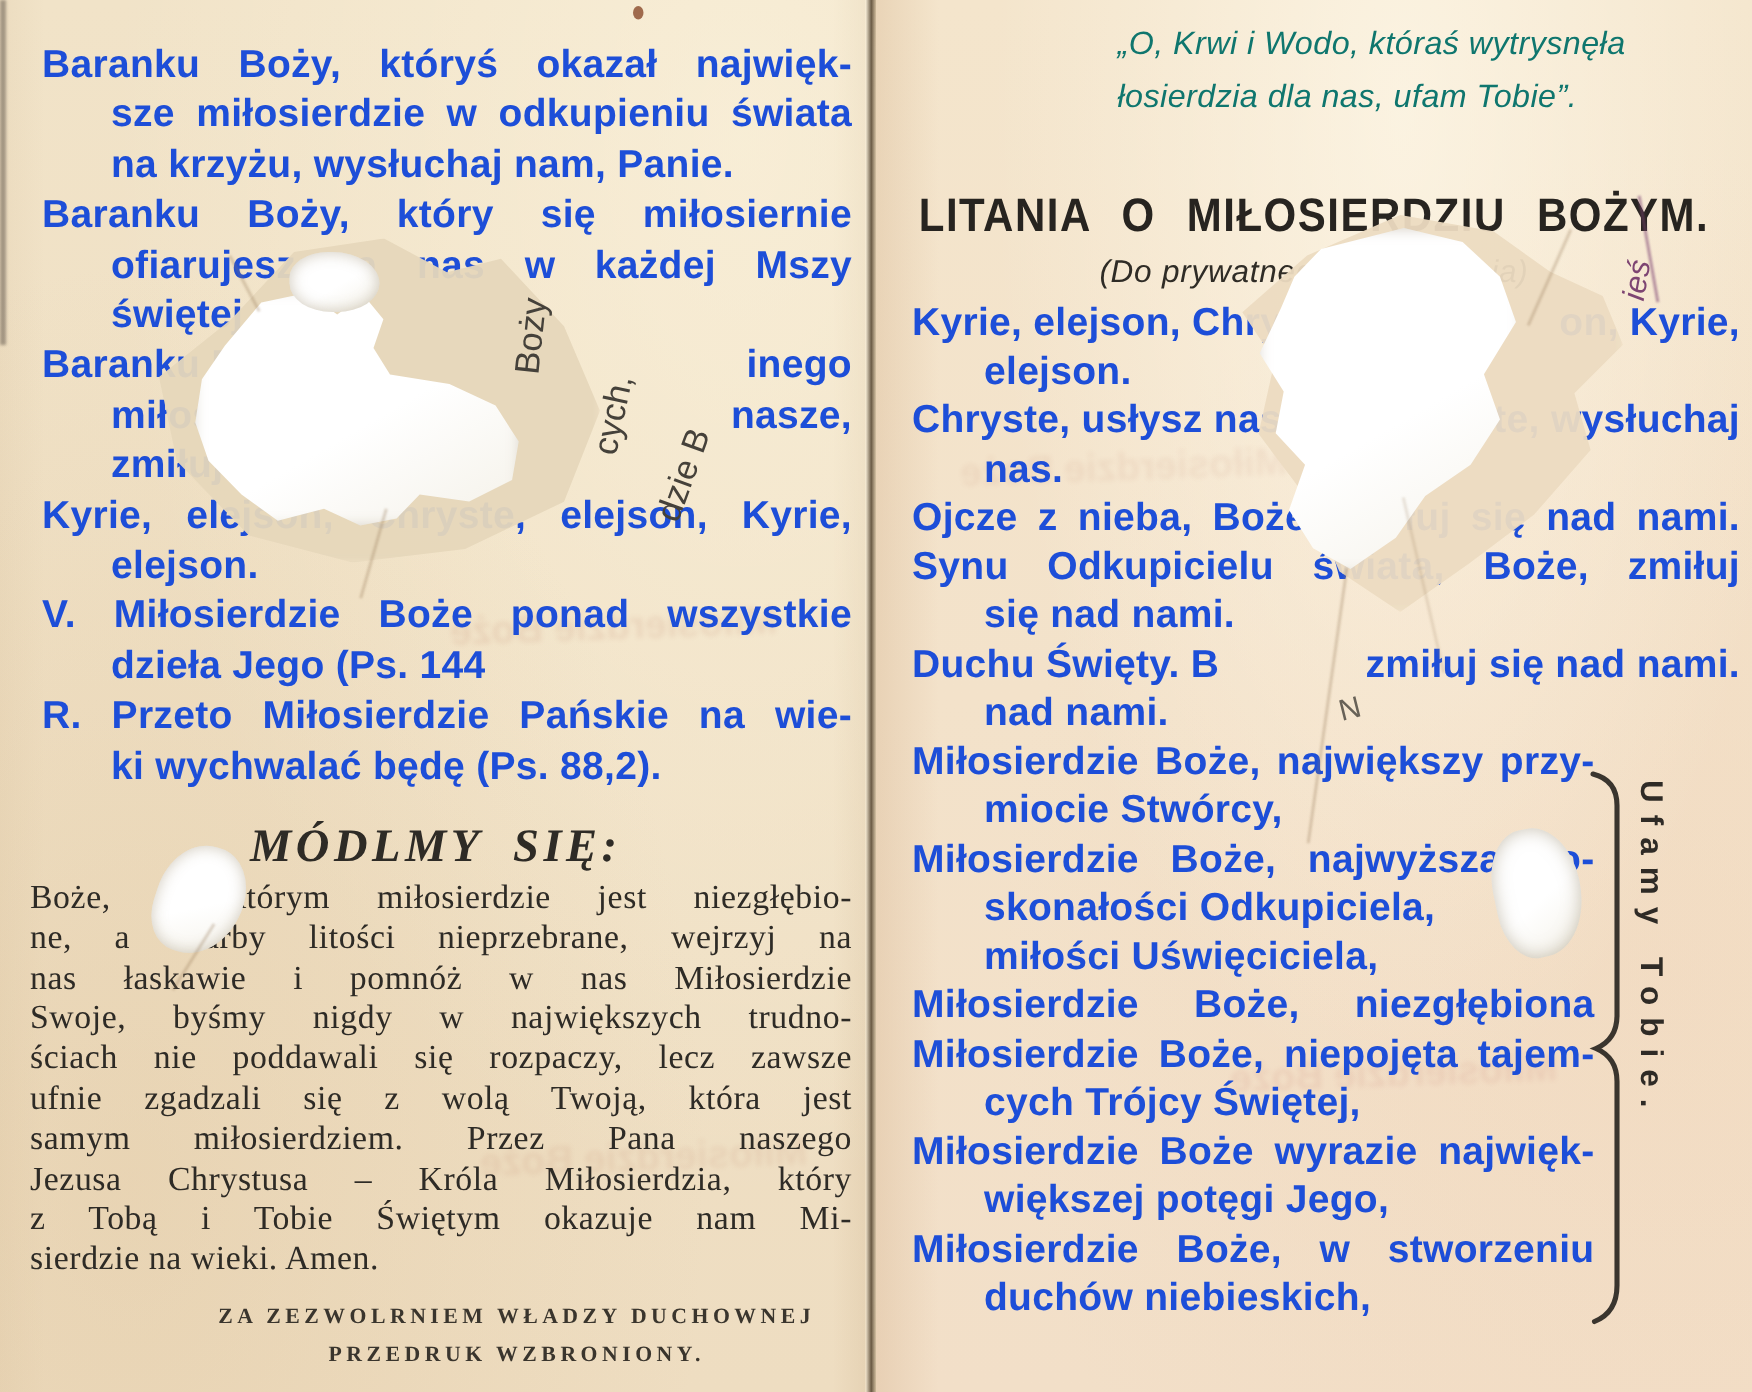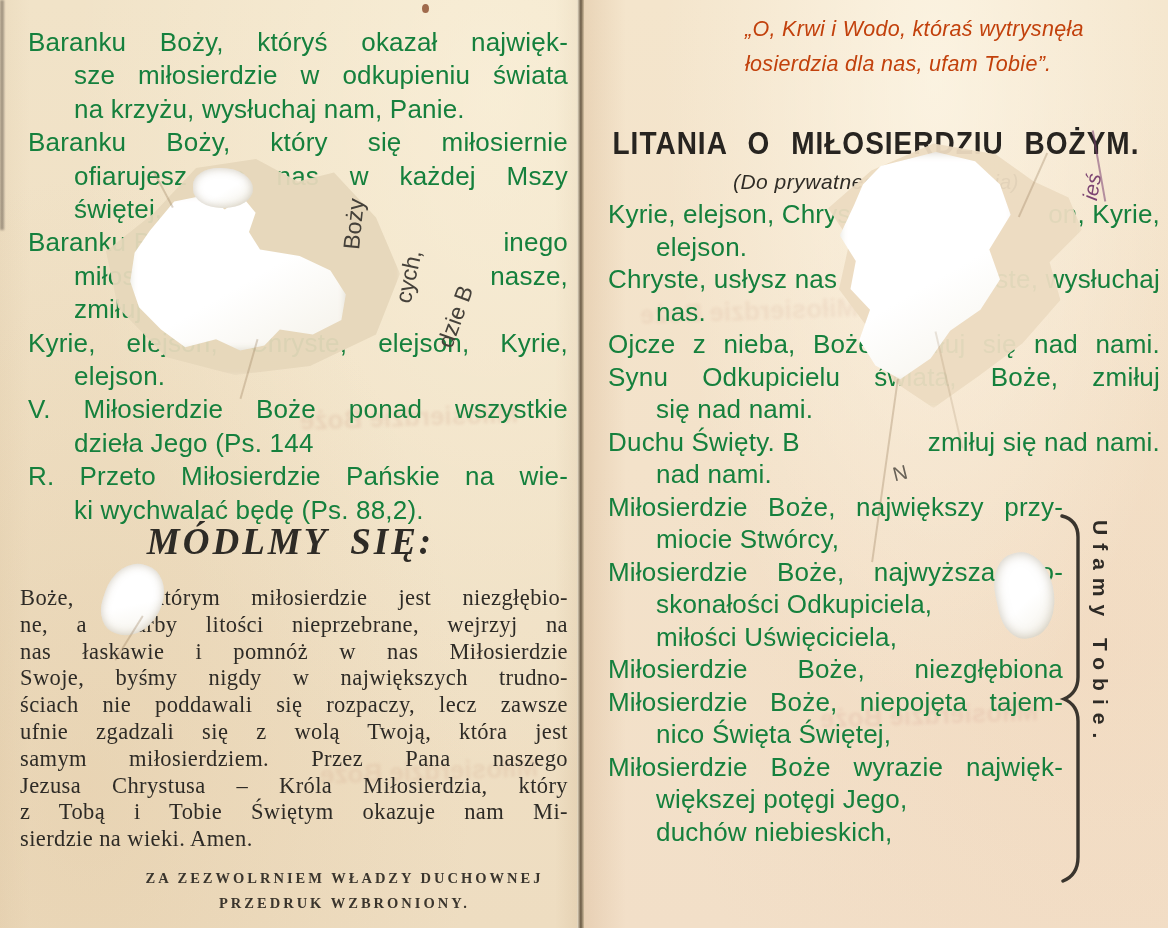--- a/index.html
+++ b/index.html
@@ -19,41 +19,41 @@
            radial-gradient(ellipse at 60% 8%, rgba(255,250,236,.65), transparent 55%),
            radial-gradient(ellipse at 90% 70%, rgba(240,205,175,.25), transparent 60%),
            linear-gradient(90deg, rgba(205,168,128,.28), transparent 42px),
            linear-gradient(180deg,#f4e5cc,#f2dfc8);}
   .fold{position:absolute;left:577px;top:0;width:7px;height:928px;
         background:linear-gradient(90deg, rgba(255,248,230,.55), rgba(74,58,38,.8) 55%, rgba(140,110,70,.25));}
   .edge-sliver{position:absolute;left:0;top:0;width:4px;height:230px;background:#4a4038;opacity:.45;filter:blur(1px);}
   .speck{position:absolute;border-radius:50%;}
 
   
-  .ink{color:#15803d;}
+  .ink{color:#1d4ed8;font-weight:bold;}
   .ln{line-height:33.4px;font-size:26px;letter-spacing:.2px;white-space:nowrap;}
   .ind{padding-left:46px;}
   .j{white-space:normal;text-align:justify;text-align-last:justify;}
   .split{display:flex;justify-content:space-between;white-space:nowrap;}
   
   .lit-left{position:absolute;left:28px;top:26px;width:540px;}
-  .pray-head{position:absolute;left:0;top:520px;width:581px;text-align:center;
+  .pray-head{position:absolute;left:0;top:546px;width:581px;text-align:center;
              font-family:"Liberation Serif",serif;font-style:italic;font-weight:bold;
-             font-size:37px;letter-spacing:3px;word-spacing:10px;color:#2e2b26;}
+             font-size:31px;letter-spacing:3px;word-spacing:10px;color:#2e2b26;}
   .prayer{position:absolute;left:20px;top:585px;width:548px;
           font-family:"Liberation Serif",serif;font-size:22.5px;line-height:26.8px;
           letter-spacing:.4px;color:#2e2b26;}
   .prayer .pl{white-space:nowrap;}
   .prayer .pj{white-space:normal;text-align:justify;text-align-last:justify;}
   .imprint{position:absolute;left:0;top:866px;width:689px;text-align:center;
            font-family:"Liberation Serif",serif;font-size:14.5px;font-weight:bold;
            letter-spacing:3px;color:#3a352d;line-height:25px;}
   
   .quote{position:absolute;left:745px;top:12px;width:418px;font-style:italic;
-         font-size:21.5px;line-height:35.4px;letter-spacing:.3px;color:#c2410c;white-space:nowrap;}
+         font-size:21.5px;line-height:35.4px;letter-spacing:.3px;color:#0f766e;white-space:nowrap;}
   .headR{position:absolute;left:584px;top:128px;width:584px;text-align:center;
          font-weight:bold;font-size:28px;letter-spacing:1px;word-spacing:12px;
          transform:scaleY(1.12);color:#272420;white-space:nowrap;}
   .subR{position:absolute;left:584px;top:170px;width:584px;text-align:center;
         font-style:italic;font-size:21px;letter-spacing:.5px;color:#2f2c26;}
   .lit-right{position:absolute;left:608px;top:198px;width:552px;}
   .lit-right .ln{line-height:32.5px;}
   .lit-right .ind{padding-left:48px;}
   .nar{margin-right:97px;}
   .vnote{position:absolute;left:1088px;top:520px;height:356px;
@@ -158,23 +158,24 @@
       <span>zmiłuj się nad nami.</span>
     </div>
     <div class="ln ind">nad nami.</div>
     <div class="ln j nar">Miłosierdzie Boże, największy przy-</div>
     <div class="ln ind nar">miocie Stwórcy,</div>
     <div class="ln j nar">Miłosierdzie Boże, najwyższa do-</div>
     <div class="ln ind nar">skonałości Odkupiciela,</div>
     <div class="ln ind nar">miłości Uświęciciela,</div>
     <div class="ln j nar">Miłosierdzie Boże, niezgłębiona</div>
     <div class="ln j nar">Miłosierdzie Boże, niepojęta tajem-</div>
-    <div class="ln ind nar">nico Święta Świętej,</div>
+    <div class="ln ind nar">cych Trójcy Świętej,</div>
     <div class="ln j nar">Miłosierdzie Boże wyrazie najwięk-</div>
     <div class="ln ind nar">większej potęgi Jego,</div>
+    <div class="ln j nar">Miłosierdzie Boże, w stworzeniu</div>
     <div class="ln ind nar">duchów niebieskich,</div>
   </div>
 
   <svg class="braceSvg" width="40" height="372" viewBox="0 0 40 372">
     <path d="M 14 3 Q 30 7 30 24 L 30 164 Q 30 180 16 186 Q 30 192 30 208 L 30 344 Q 30 362 15 368" fill="none" stroke="#3a352e" stroke-width="3.4" stroke-linecap="round"></path>
   </svg>
   <div class="vnote">Ufamy Tobie.</div>
 
   <div class="halo" style="left:100px;top:150px;width:300px;height:225px;background:#e6d7bb;opacity:.95;
        clip-path:polygon(18% 28%,32% 8%,52% 4%,66% 14%,78% 10%,92% 30%,100% 55%,92% 82%,70% 96%,45% 100%,22% 92%,6% 70%,2% 45%);"></div>

